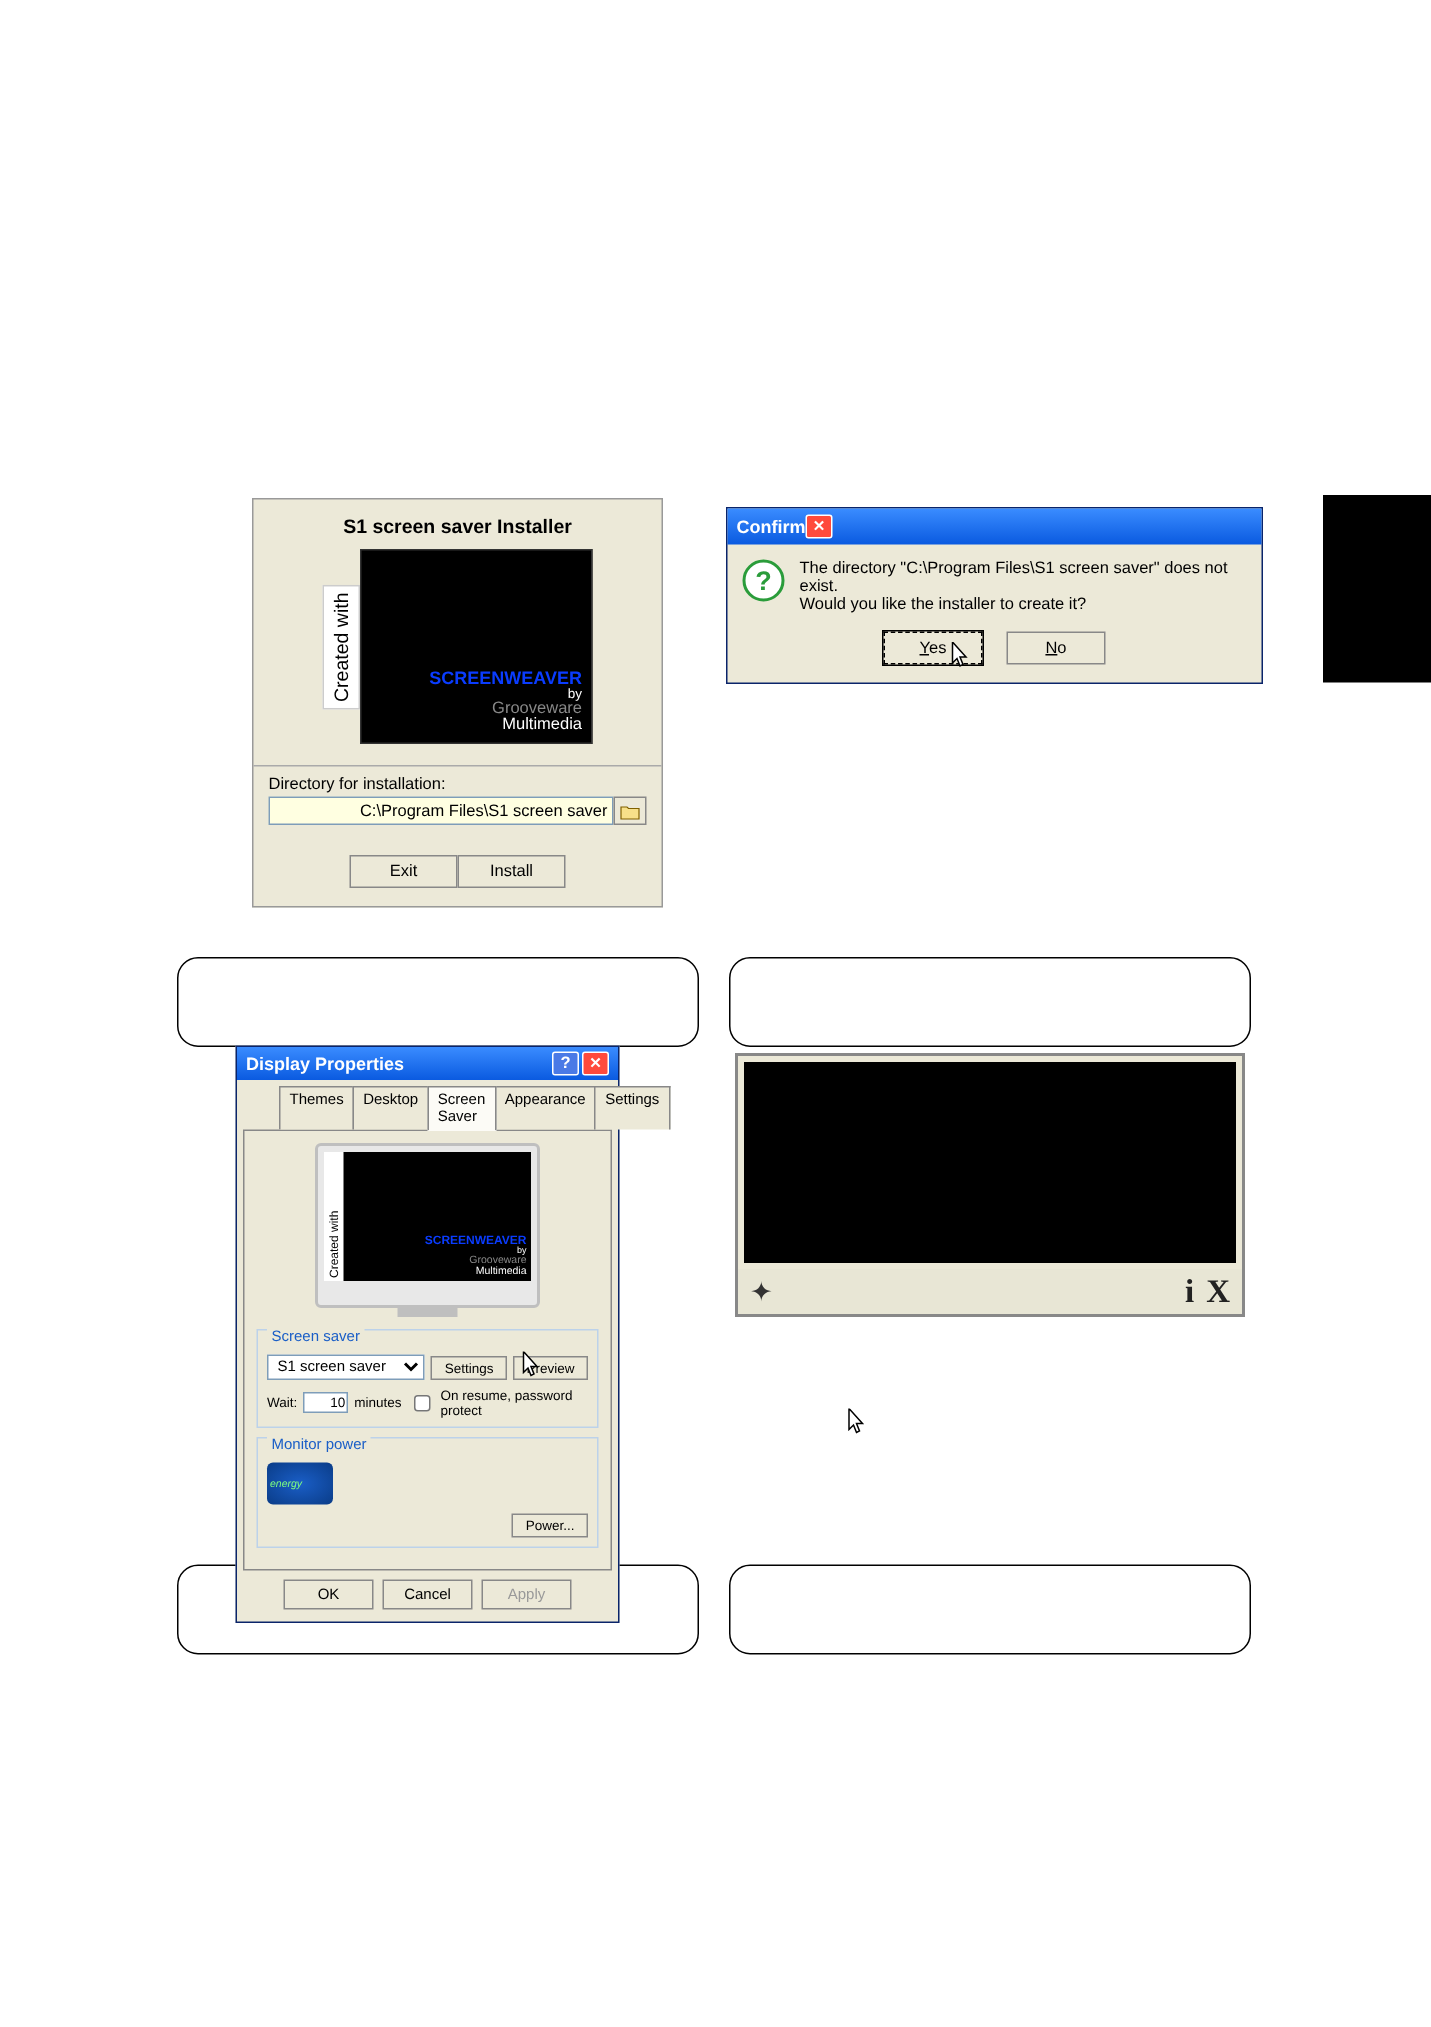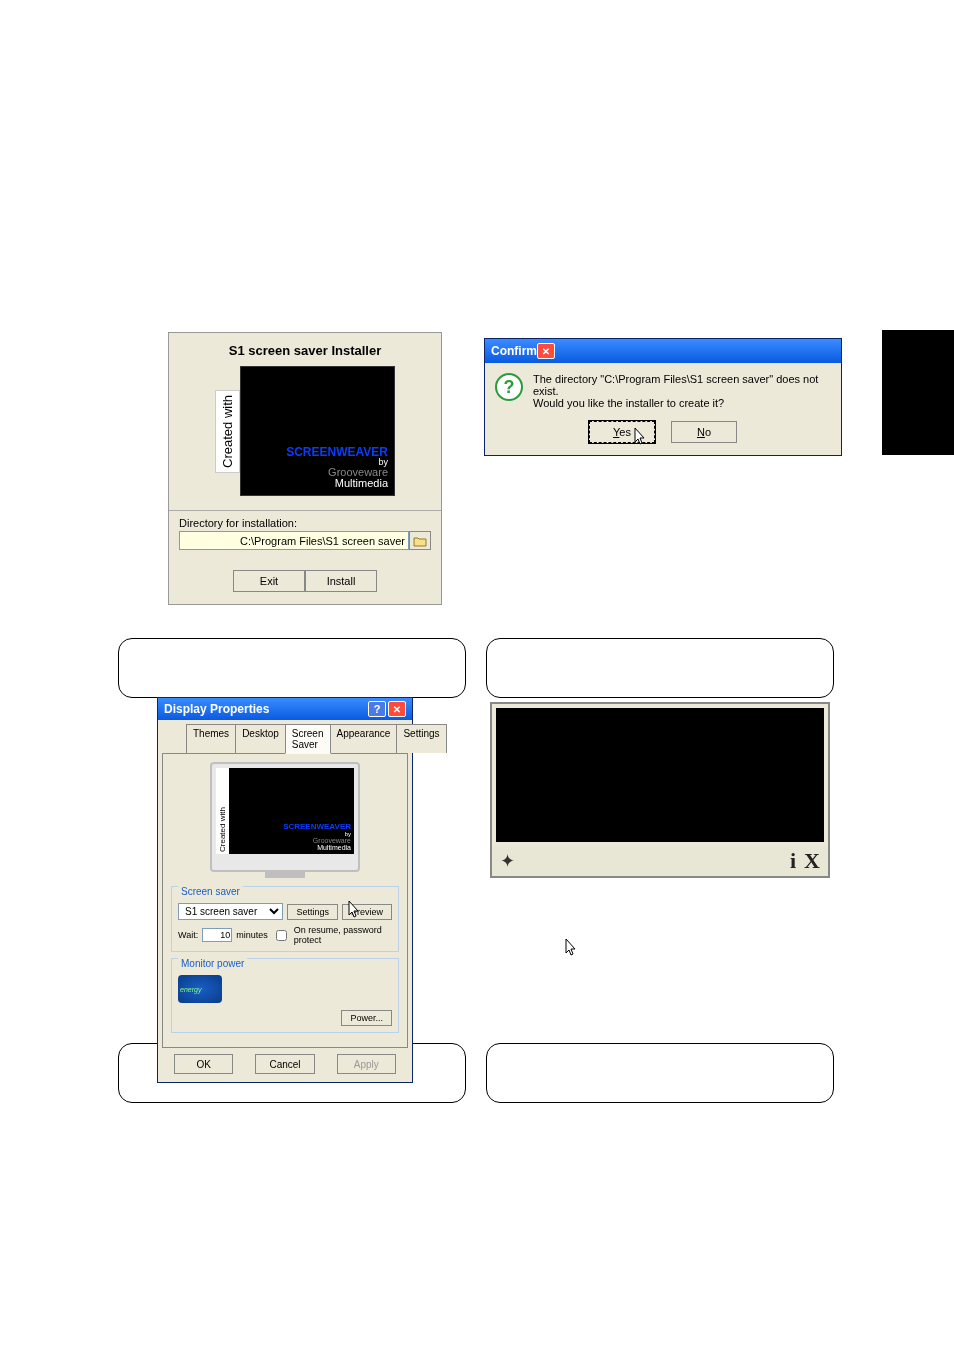--- a/index.html
+++ b/index.html
@@ -59,21 +59,21 @@
     .fieldset { border: 1px solid #bcd2ea; padding: 6px; margin-bottom: 6px; }
     .fieldset-legend { color: #1a5ec7; font-size: 10px; position: relative; top: -12px; background: #ece9d8; padding: 0 3px; display: inline-block; }
     .fs-row { display: flex; align-items: center; gap: 4px; font-size: 9px; margin-top: -8px; }
     .ss-select { flex: 1; background: #ffffff; border: 1px solid #7e9db9; font-size: 10px; padding: 1px 2px; max-width: 112px; }
     .small-btn { font-size: 9px; padding: 2px 8px; border: 1px solid #888; background: #ece9d8; cursor: pointer; }
     .wait-row { display: flex; align-items: center; gap: 4px; font-size: 9px; margin-top: 5px; }
     .spin { width: 30px; font-size: 9px; text-align: right; padding: 1px; border: 1px solid #7e9db9; }
     .energy-icon { width: 44px; height: 28px; background: radial-gradient(#1a5ec7,#0a3c87); border-radius: 4px; font-size: 7px; color: #7fff7f; font-style: italic; display: flex; align-items: center; padding: 2px; }
     .mp-row { display: flex; gap: 6px; font-size: 9px; margin-top: -8px; }
     .power-btn-row { text-align: right; margin-top: 4px; }
-    .dp-btns { display: flex; justify-content: space-between; gap: 22px; padding: 6px 16px 8px; }
+    .dp-btns { display: flex; justify-content: center; gap: 6px; padding: 6px 2px 8px; }
     .dp-btns .win-btn { width: 60px; font-size: 10px; height: 20px; }
     .disabled { color: #999; }
 
     
     .ss-preview-panel { position: absolute; left: 490px; top: 702px; width: 340px; background: #ece9d8; border: 2px solid #888; }
     .ss-preview-black { height: 134px; background: #000; margin: 4px; }
     .ss-preview-bar { height: 30px; display: flex; justify-content: space-between; align-items: center; padding: 0 8px; background: #e8e6d5; }
     .sparkle-icon { font-size: 18px; color: #333; }
     .ix-icons { display: flex; gap: 8px; align-items: baseline; }
     .ix-icons span { font-size: 22px; font-weight: bold; font-family: 'Times New Roman', serif; color: #222; }

